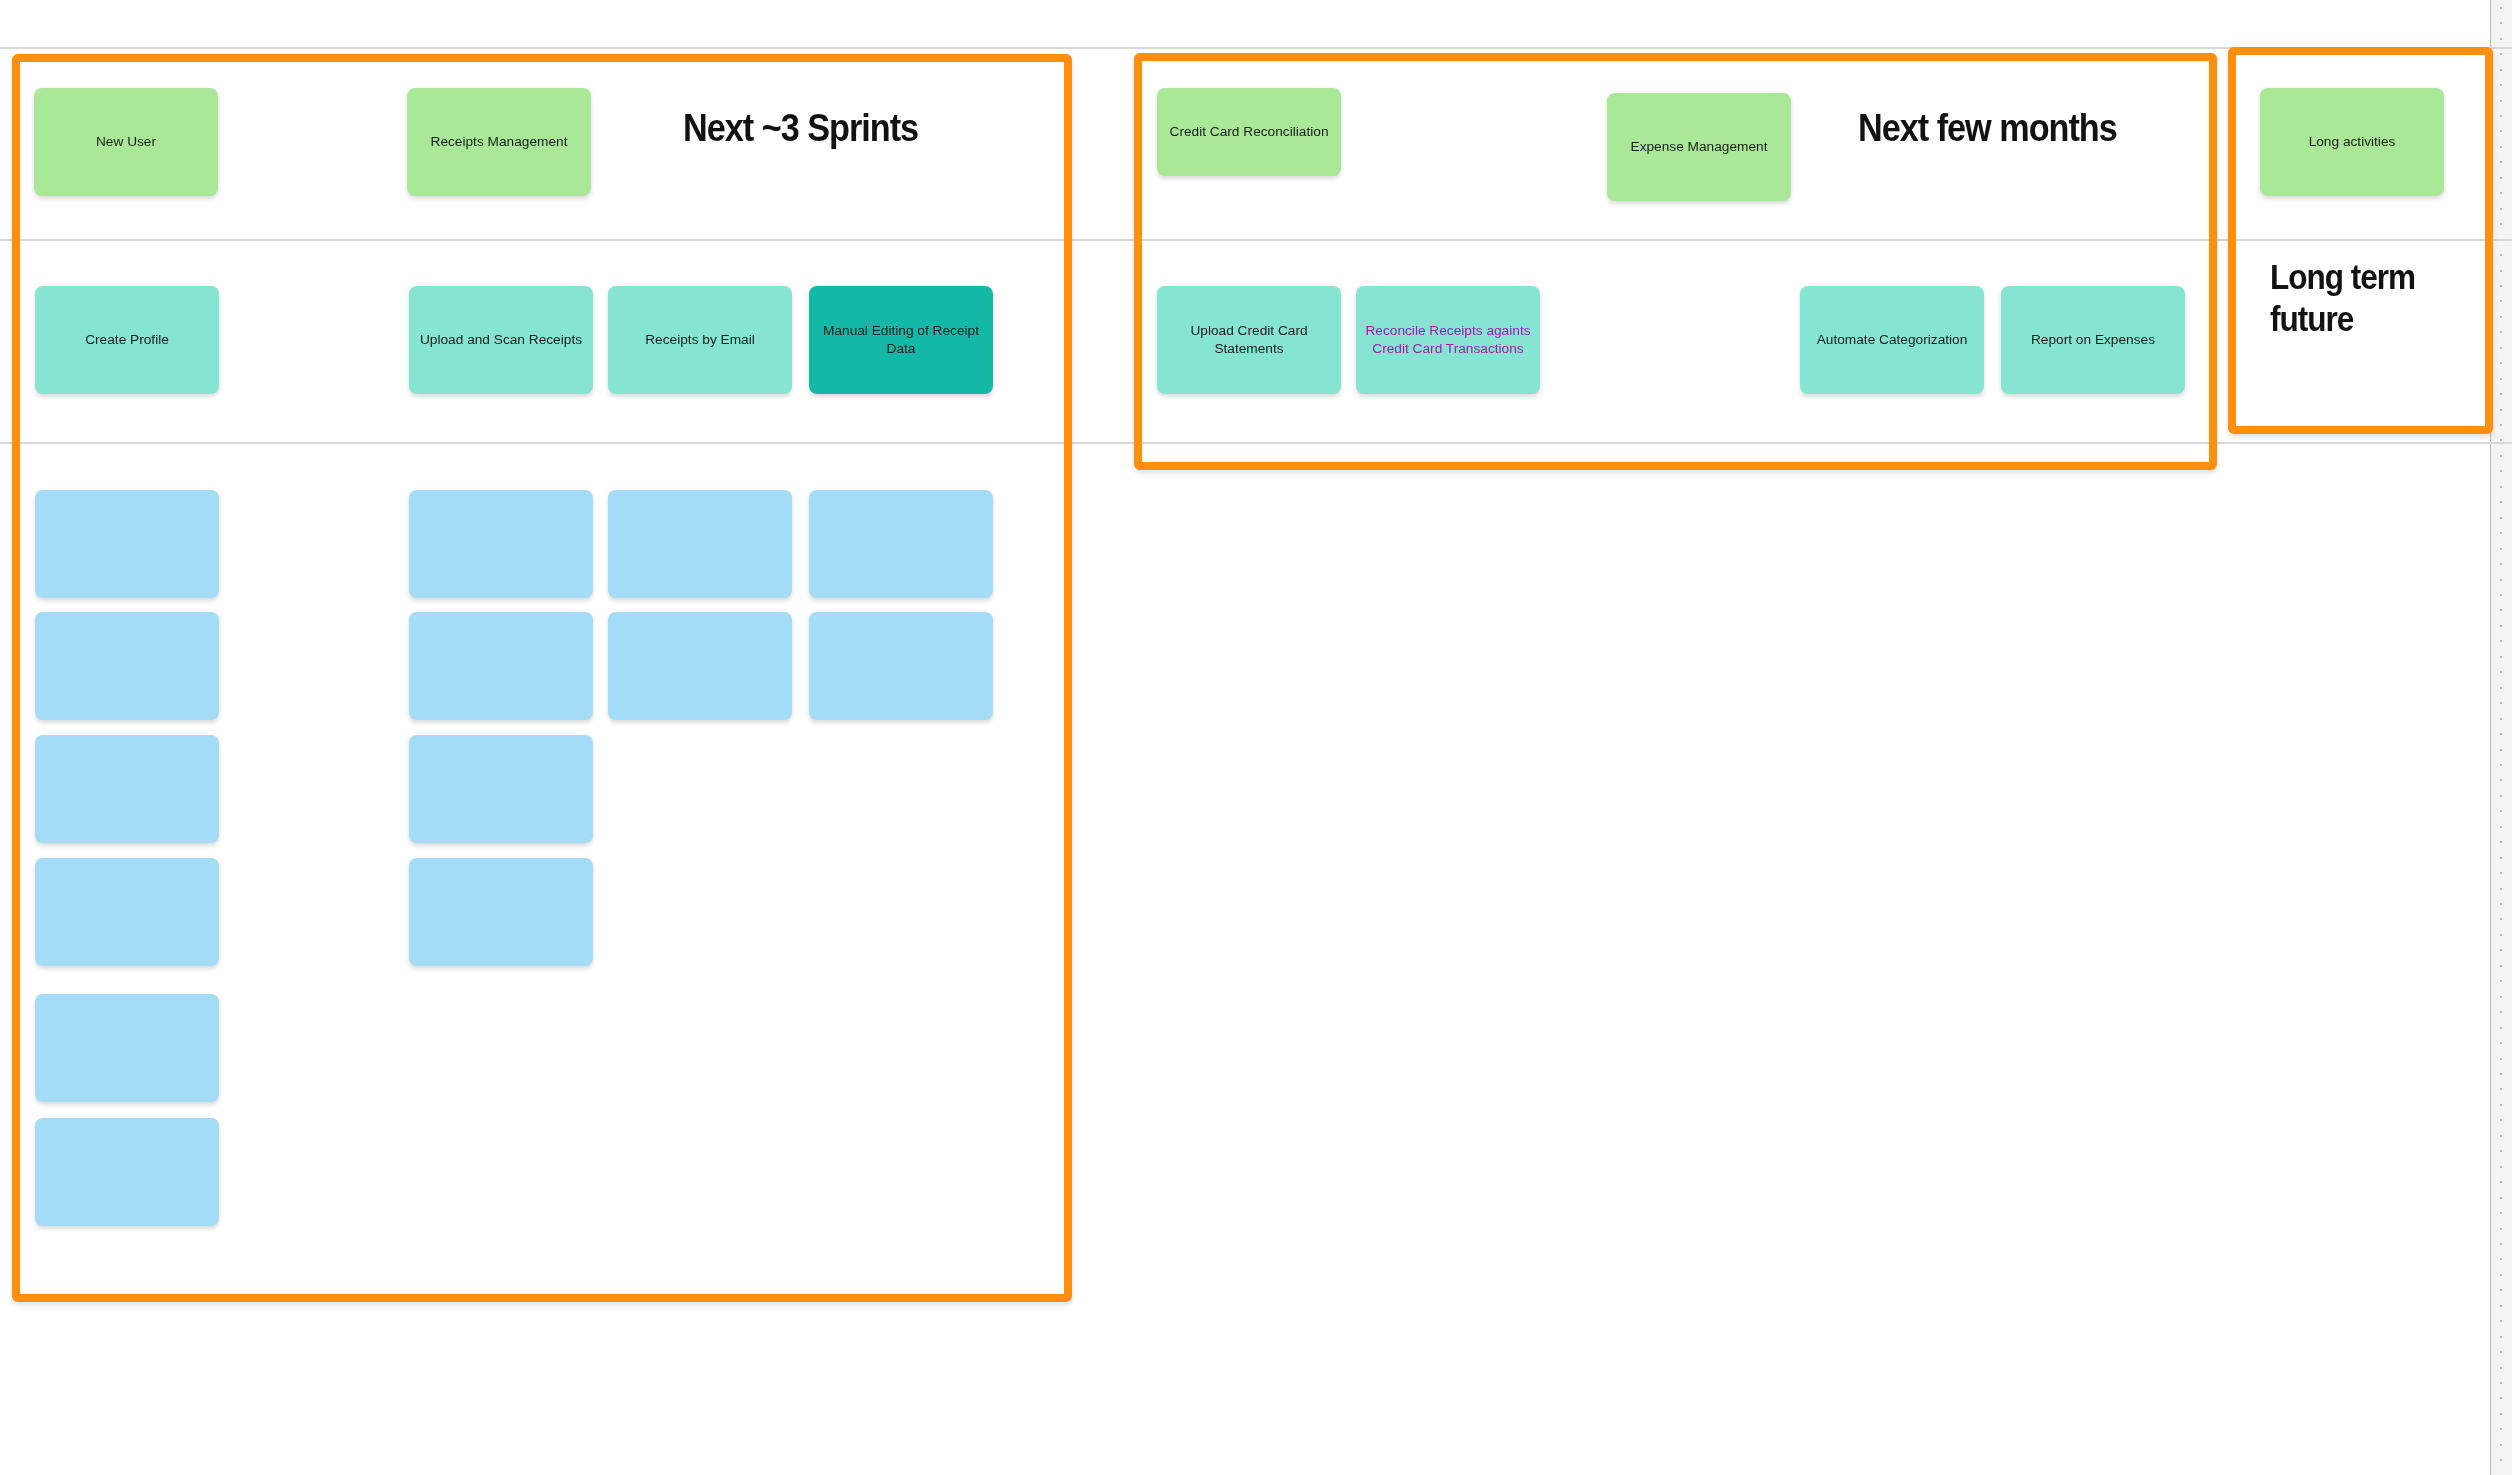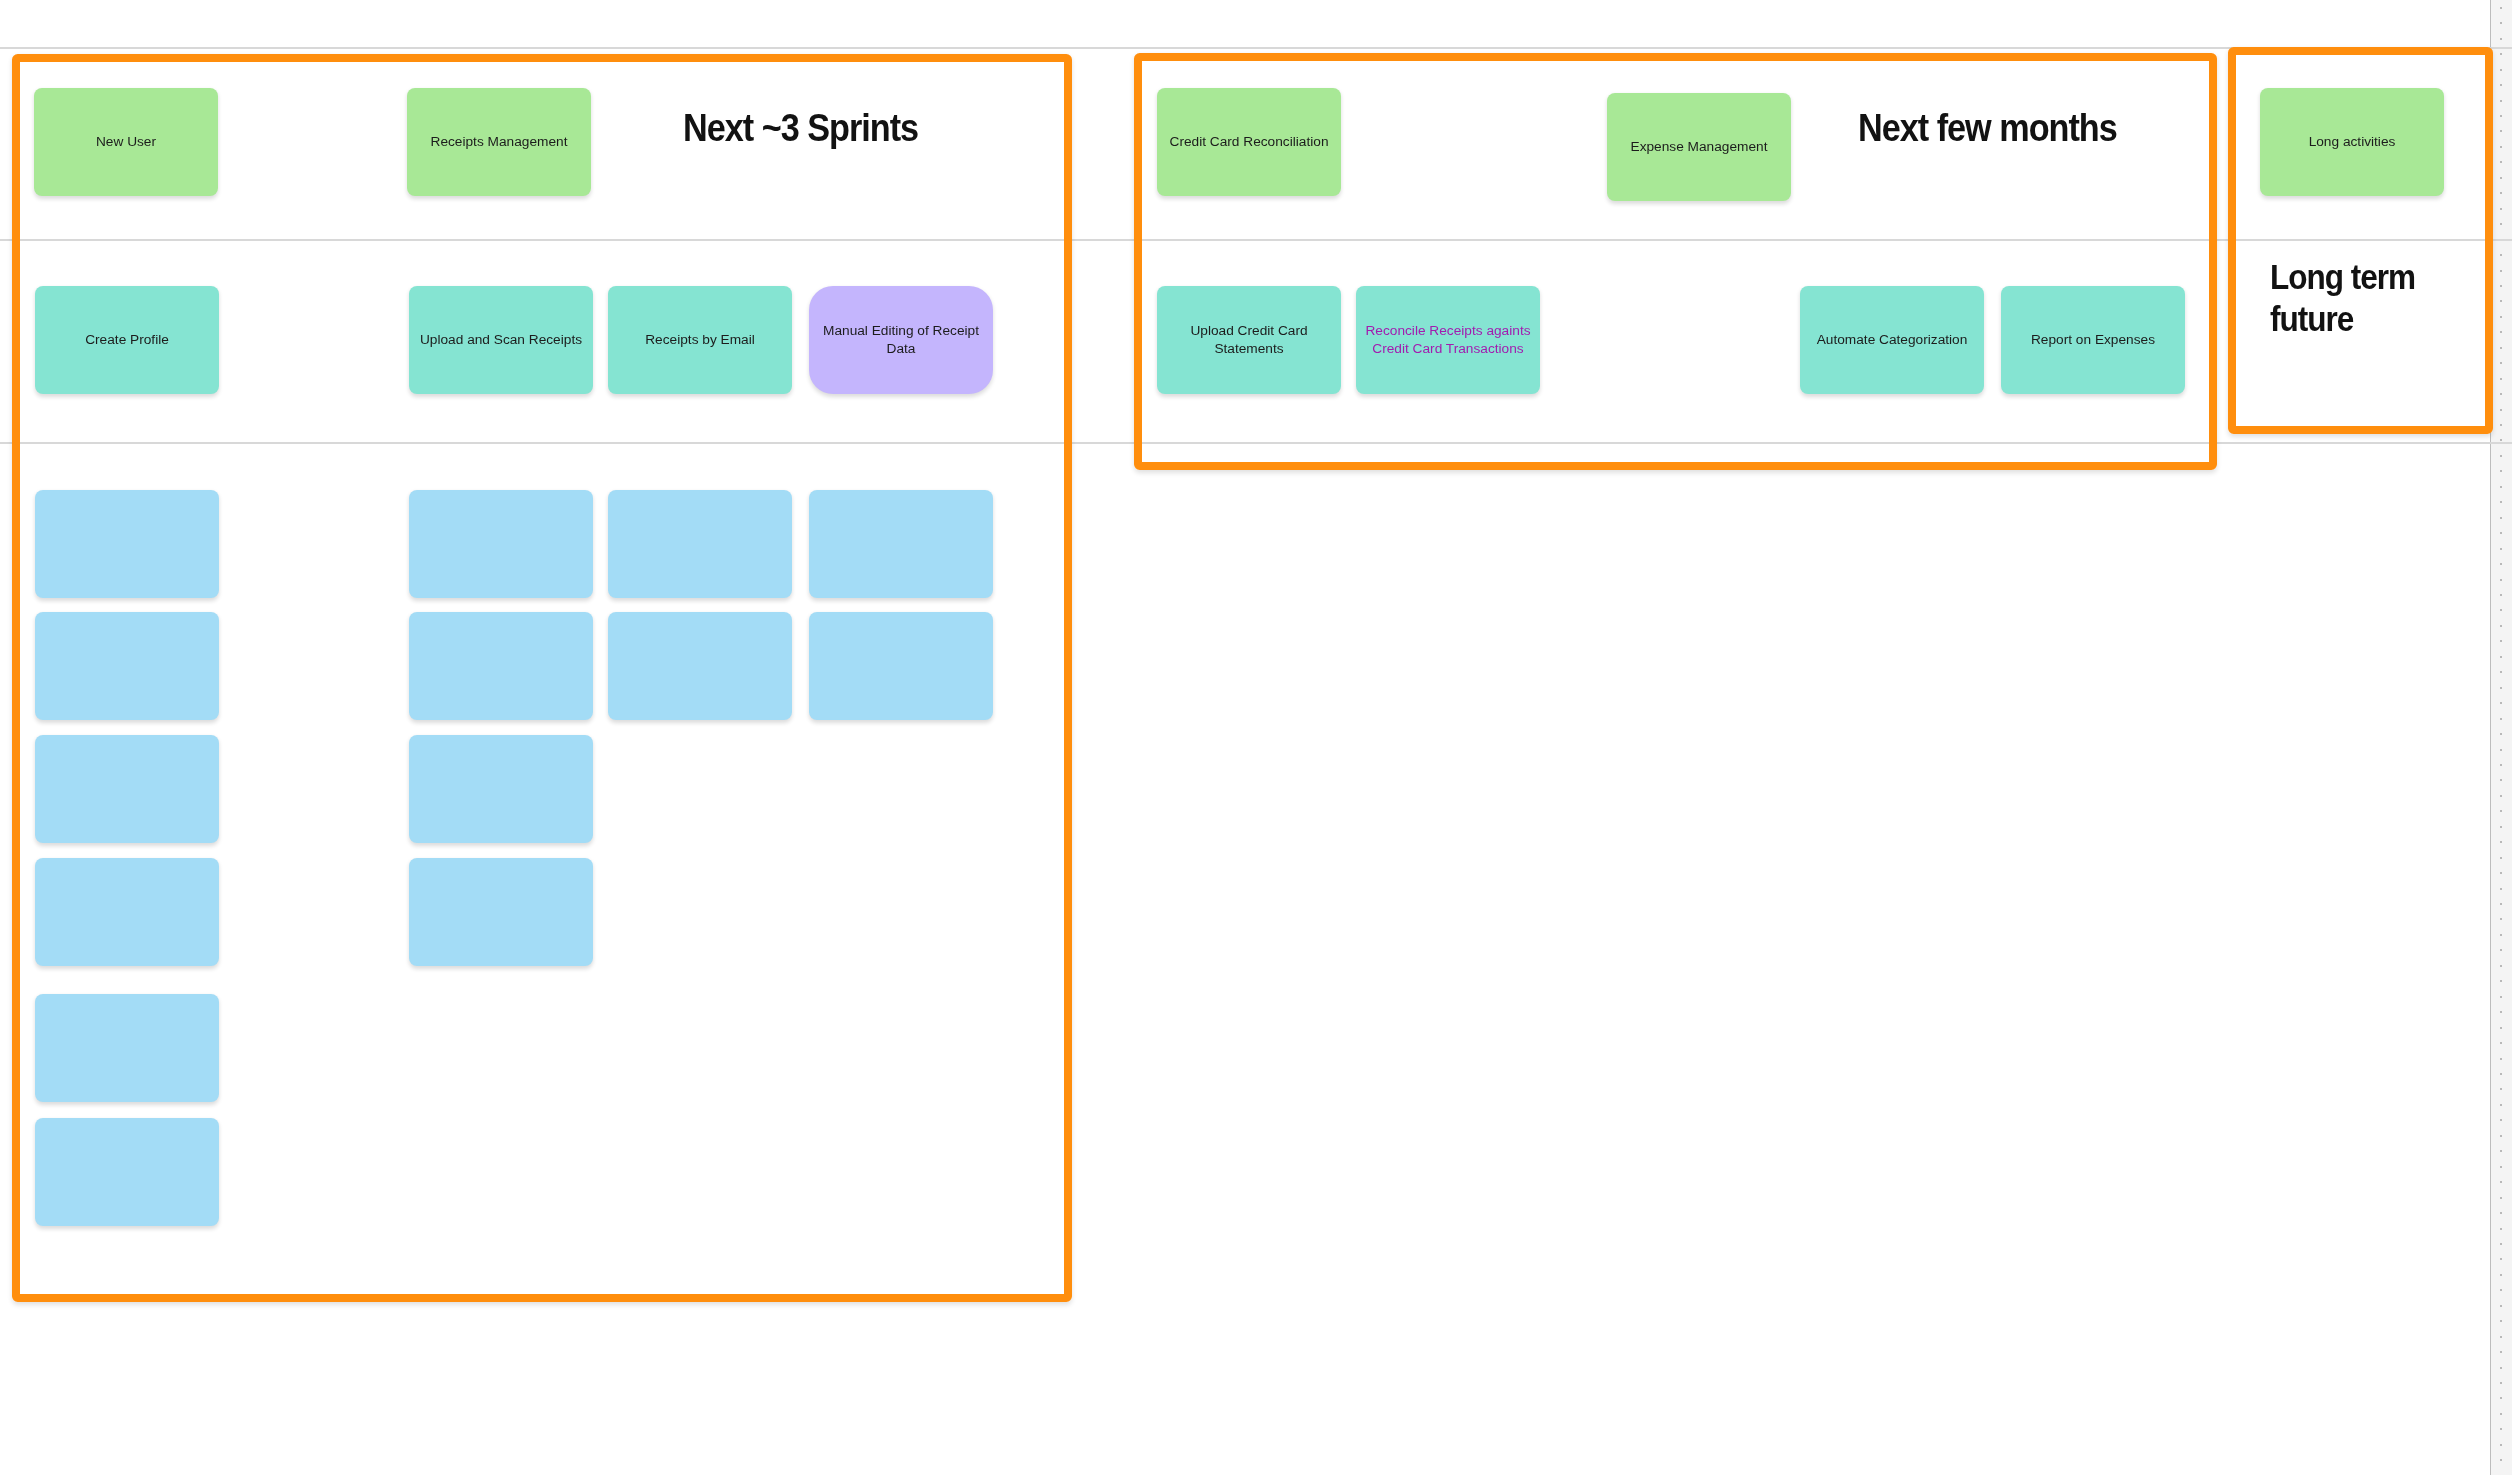--- a/index.html
+++ b/index.html
@@ -191,27 +191,27 @@
     <div class="grid-dot" style="left: 2500px; top: 1459px; background: rgb(166, 166, 166);"></div>
     <div class="grid-dot" style="left: 2500px; top: 1475px; background: rgb(166, 166, 166);"></div>
     <div class="hline" style="top: 47px; background: rgb(216, 216, 216);"></div>
     <div class="hline" style="top: 239px; background: rgb(216, 216, 216);"></div>
     <div class="hline" style="top: 442px; background: rgb(216, 216, 216);"></div>
     <div class="frame" style="left: 12px; top: 54px; width: 1060px; height: 1248px; border-color: rgb(255, 142, 13);"></div>
     <div class="frame" style="left: 1134px; top: 53px; width: 1083px; height: 417px; border-color: rgb(255, 142, 13);"></div>
     <div class="frame" style="left: 2228px; top: 47px; width: 265px; height: 387px; border-color: rgb(255, 142, 13);"></div>
     <div class="note" style="left: 34px; top: 88px; width: 184px; height: 108px; background: rgb(168, 232, 150); color: rgb(28, 28, 28);">New User</div>
     <div class="note" style="left: 407px; top: 88px; width: 184px; height: 108px; background: rgb(168, 232, 150); color: rgb(28, 28, 28);">Receipts Management</div>
-    <div class="note" style="left: 1157px; top: 88px; width: 184px; height: 108px; background: rgb(168, 232, 150); color: rgb(28, 28, 28);">Credit Card Reconciliation</div>
+    <div class="note" style="left: 1157px; top: 88px; width: 184px; height: 88px; background: rgb(168, 232, 150); color: rgb(28, 28, 28);">Credit Card Reconciliation</div>
     <div class="note" style="left: 1607px; top: 93px; width: 184px; height: 108px; background: rgb(168, 232, 150); color: rgb(28, 28, 28);">Expense Management</div>
     <div class="note" style="left: 2260px; top: 88px; width: 184px; height: 108px; background: rgb(168, 232, 150); color: rgb(28, 28, 28);">Long activities</div>
     <div class="note" style="left: 409px; top: 286px; width: 184px; height: 108px; background: rgb(133, 228, 210); color: rgb(28, 28, 28);">Upload and Scan Receipts</div>
     <div class="note" style="left: 35px; top: 286px; width: 184px; height: 108px; background: rgb(133, 228, 210); color: rgb(28, 28, 28);">Create Profile</div>
     <div class="note" style="left: 608px; top: 286px; width: 184px; height: 108px; background: rgb(133, 228, 210); color: rgb(28, 28, 28);">Receipts by Email</div>
-    <div class="note" style="left: 809px; top: 286px; width: 184px; height: 108px; background: #c4b5fd; color: rgb(28, 28, 28); border-radius: 24px;">Manual Editing of Receipt Data</div>
+    <div class="note" style="left: 809px; top: 286px; width: 184px; height: 108px; background: #14b8a6; color: rgb(28, 28, 28);">Manual Editing of Receipt Data</div>
     <div class="note" style="left: 1157px; top: 286px; width: 184px; height: 108px; background: rgb(133, 228, 210); color: rgb(28, 28, 28);">Upload Credit Card Statements</div>
     <div class="note" style="left: 1356px; top: 286px; width: 184px; height: 108px; background: rgb(133, 228, 210); color: #a21caf;">Reconcile Receipts againts Credit Card Transactions</div>
     <div class="note" style="left: 1800px; top: 286px; width: 184px; height: 108px; background: rgb(133, 228, 210); color: rgb(28, 28, 28);">Automate Categorization</div>
     <div class="note" style="left: 2001px; top: 286px; width: 184px; height: 108px; background: rgb(133, 228, 210); color: rgb(28, 28, 28);">Report on Expenses</div>
     <div class="note" style="left: 35px; top: 490px; width: 184px; height: 108px; background: rgb(163, 220, 246); color: rgb(28, 28, 28);"></div>
     <div class="note" style="left: 35px; top: 612px; width: 184px; height: 108px; background: rgb(163, 220, 246); color: rgb(28, 28, 28);"></div>
     <div class="note" style="left: 35px; top: 735px; width: 184px; height: 108px; background: rgb(163, 220, 246); color: rgb(28, 28, 28);"></div>
     <div class="note" style="left: 35px; top: 858px; width: 184px; height: 108px; background: rgb(163, 220, 246); color: rgb(28, 28, 28);"></div>
     <div class="note" style="left: 35px; top: 994px; width: 184px; height: 108px; background: rgb(163, 220, 246); color: rgb(28, 28, 28);"></div>
     <div class="note" style="left: 35px; top: 1118px; width: 184px; height: 108px; background: rgb(163, 220, 246); color: rgb(28, 28, 28);"></div>

